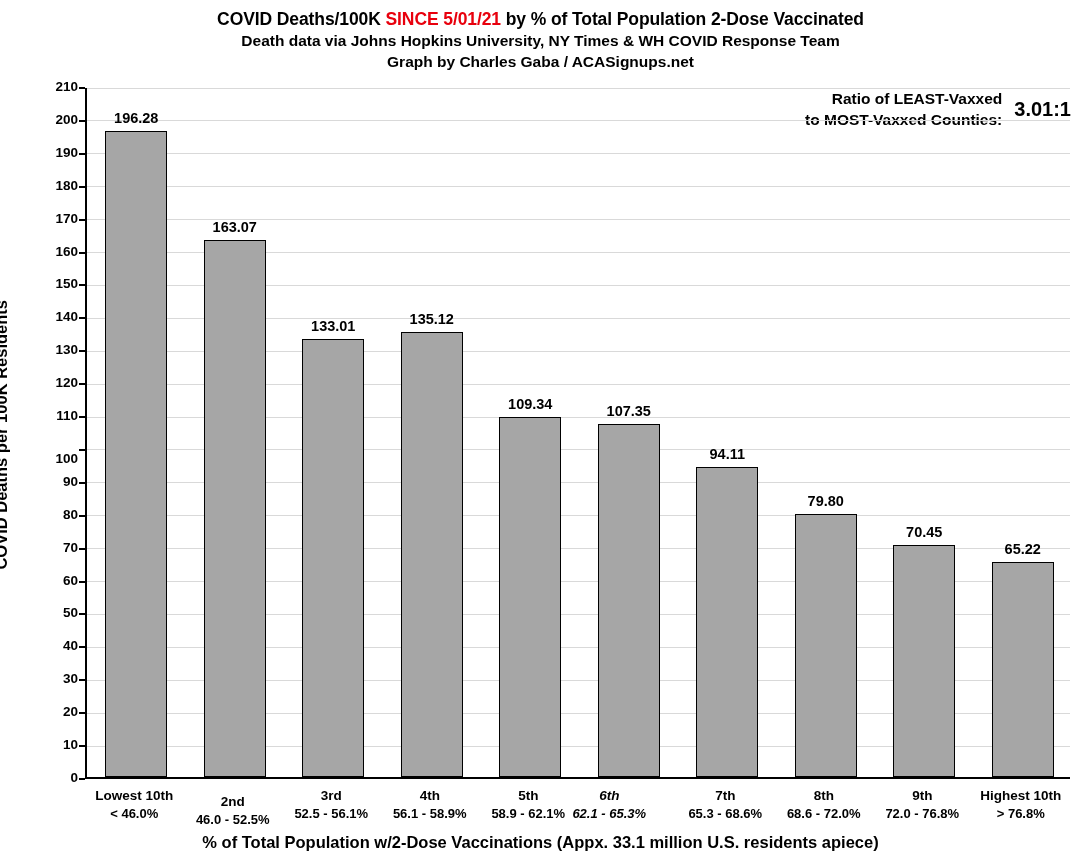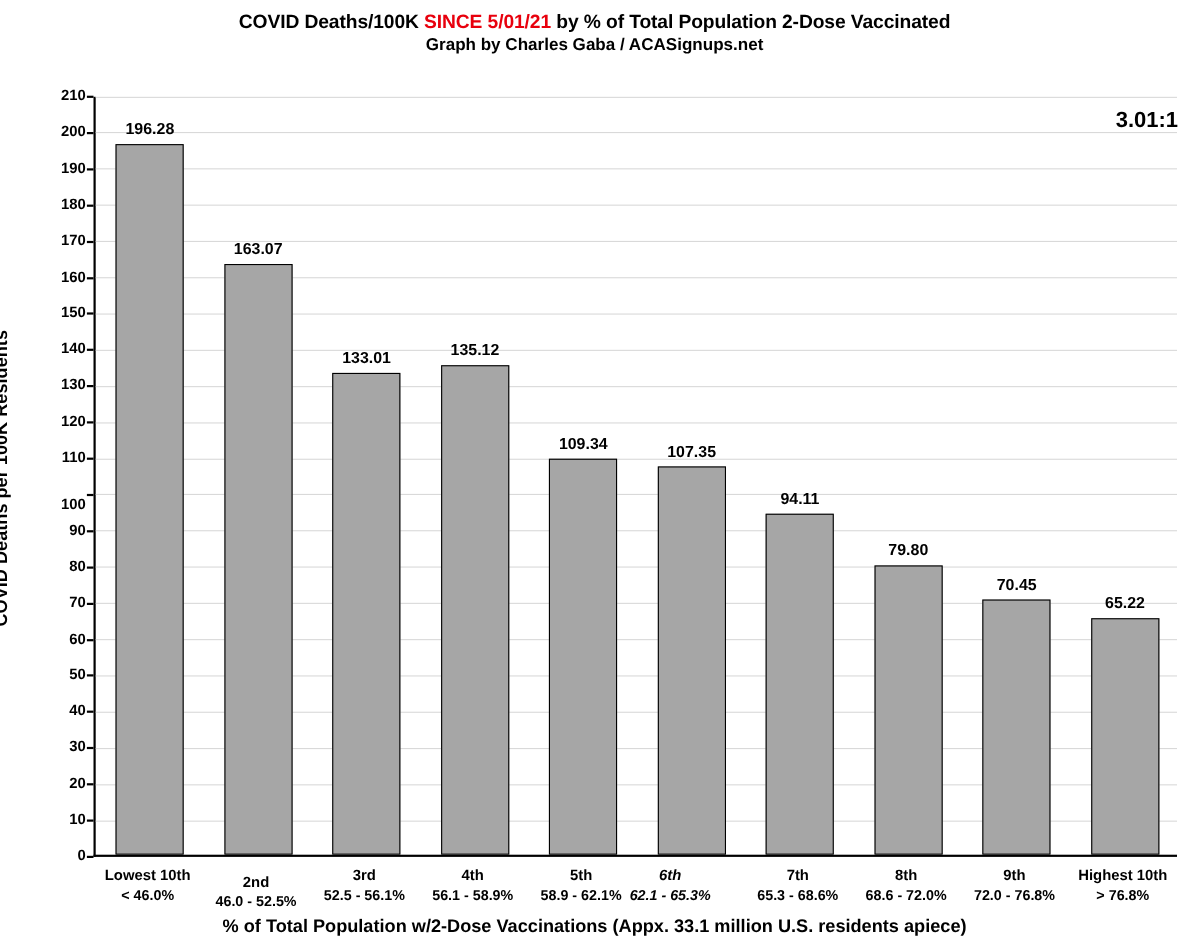--- a/index.html
+++ b/index.html
@@ -167,24 +167,29 @@
     line-height: 42px;
   }
 </style>
 </head>
 <body>
 
 <div class="titles">
   <div class="title-line1">
     <span>COVID Deaths/100K </span><span class="red">SINCE 5/01/21</span><span> by % of Total Population 2-Dose Vaccinated</span>
   </div>
+  <div class="title-line2">Death data via Johns Hopkins University, NY Times &amp; WH COVID Response Team</div>
   <div class="title-line3">Graph by Charles Gaba / ACASignups.net</div>
 </div>
 
 <div id="annotation">
+  <div class="ann-text">
+    <div>Ratio of LEAST-Vaxxed</div>
+    <div>to MOST-Vaxxed Counties:</div>
+  </div>
   <div class="ann-ratio">3.01:1</div>
 </div>
 
 <div id="ylabel-title">COVID Deaths per 100K Residents</div>
 <div id="xlabel-title">% of Total Population w/2-Dose Vaccinations (Appx. 33.1 million U.S. residents apiece)</div>
 
 <div id="plot">
     <div class="gridline" style="top: 657.595px;"></div>
     <div class="gridline" style="top: 624.69px;"></div>
     <div class="gridline" style="top: 591.786px;"></div>

